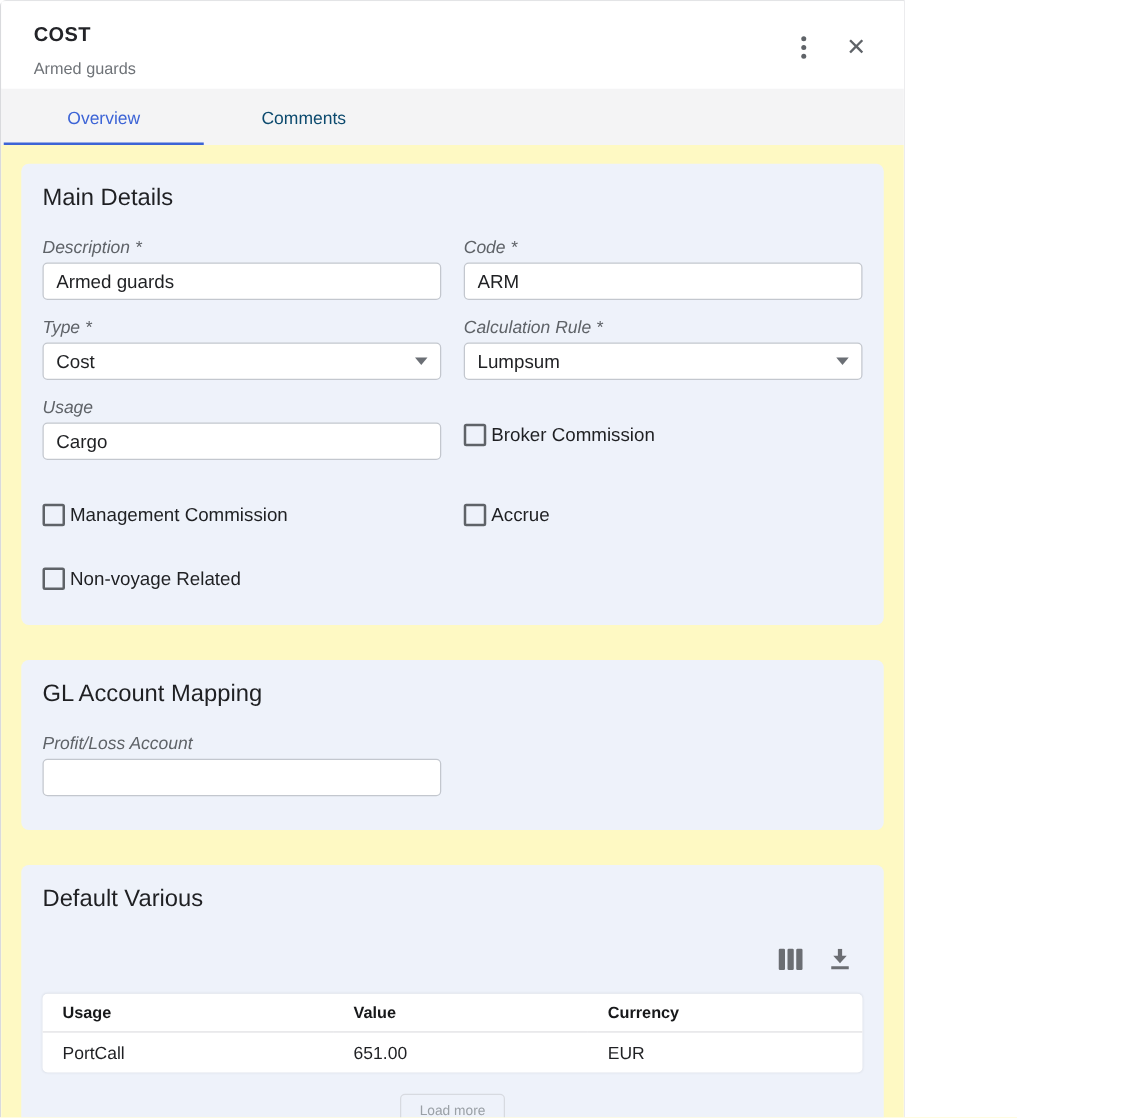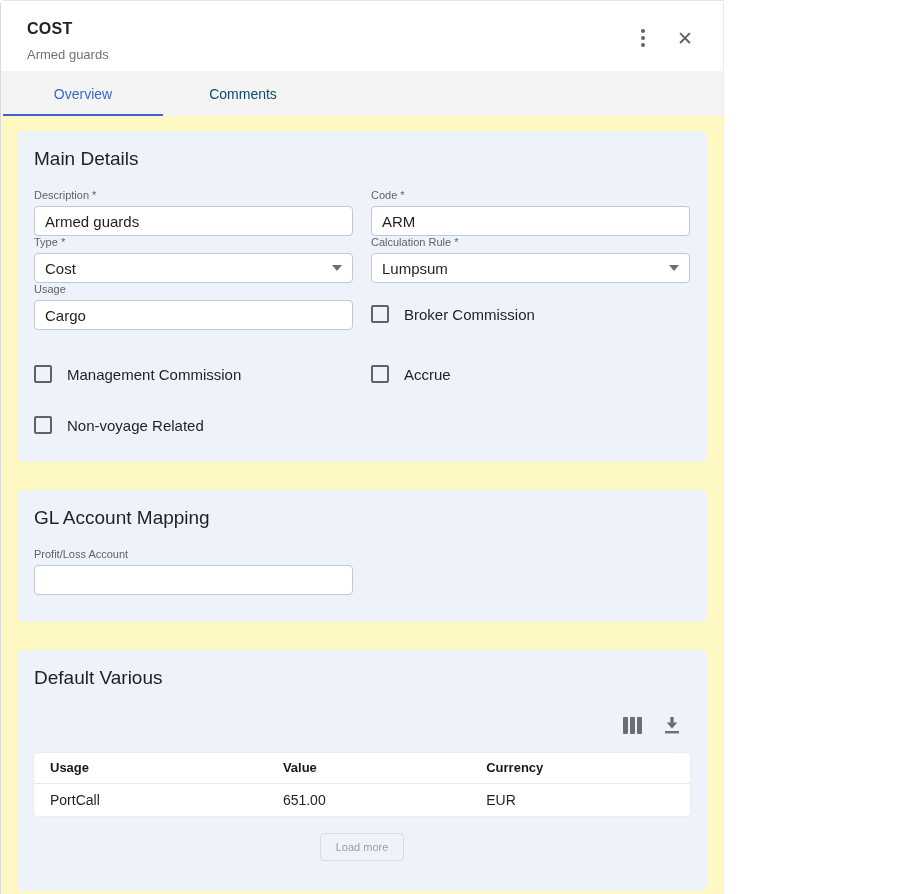--- a/index.html
+++ b/index.html
@@ -63,46 +63,46 @@
     background: #eef2fa; border-radius: 6px;
     padding: 17px 17px 14px 17px;
     margin-bottom: 28px;
   }
   .panel:last-child { margin-bottom: 0; }
   .panel-title { font-size: 19px; font-weight: normal; color: #1f2023; }
 
   .row { display: flex; gap: 18px; }
   .row > .cell { flex: 1; min-width: 0; }
   .mt19 { margin-top: 19px; }
-  .mt13 { }
+  .mt13 { margin-top: 13px; }
   .mt35 { margin-top: 35px; }
   .mt33 { margin-top: 33px; }
 
-  .field-label { font-size: 11px; color: #5f6368; margin-bottom: 5px; display: block; }
+  .field-label { font-size: 14px; color: #5f6368; margin-bottom: 5px; display: block; font-style: italic; }
   .text-input, .select {
     width: 100%; height: 30px;
     background: #ffffff;
     border: 1px solid #c3c7ce; border-radius: 4px;
     font-size: 15px; color: #1f2023;
     padding: 0 10px;
     font-family: "Liberation Sans", "DejaVu Sans", sans-serif;
     outline: none;
   }
   .select {
     display: flex; align-items: center; justify-content: space-between;
     cursor: pointer;
   }
   .caret {
     width: 0; height: 0;
     border-left: 5px solid transparent; border-right: 5px solid transparent;
     border-top: 6px solid #6b6f75;
     margin-left: 8px; flex: none;
   }
 
-  .checkbox-item { display: flex; align-items: center; gap: 15px; }
+  .checkbox-item { display: flex; align-items: center; gap: 4px; }
   .checkbox {
     width: 18px; height: 18px; flex: none;
     border: 2px solid #5f6368; border-radius: 2px;
     background: #eef2fa; cursor: pointer; display: inline-block;
   }
   .checkbox-label { font-size: 15px; color: #1f2023; }
   .align-with-input { padding-top: 22px; }
 
   
   .table-toolbar {

